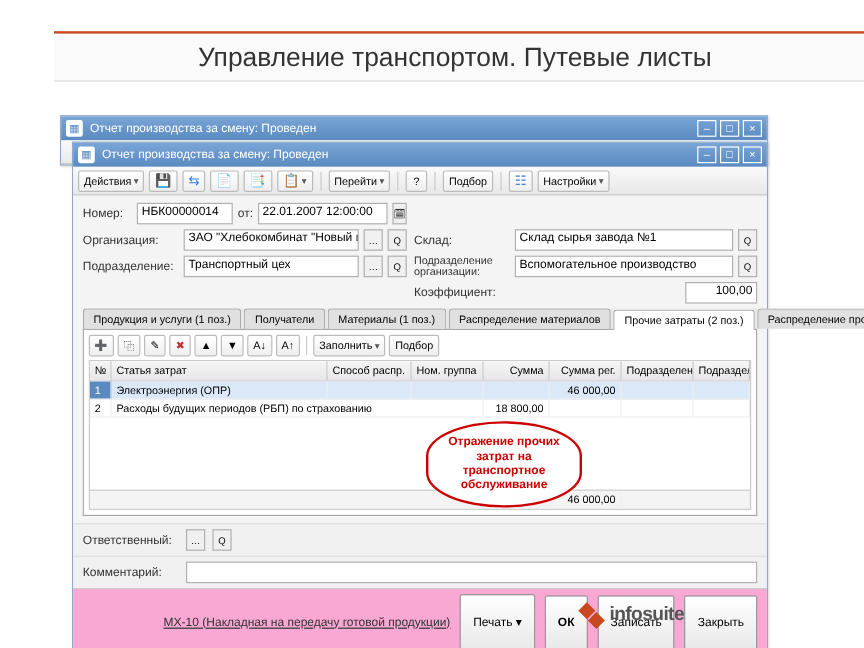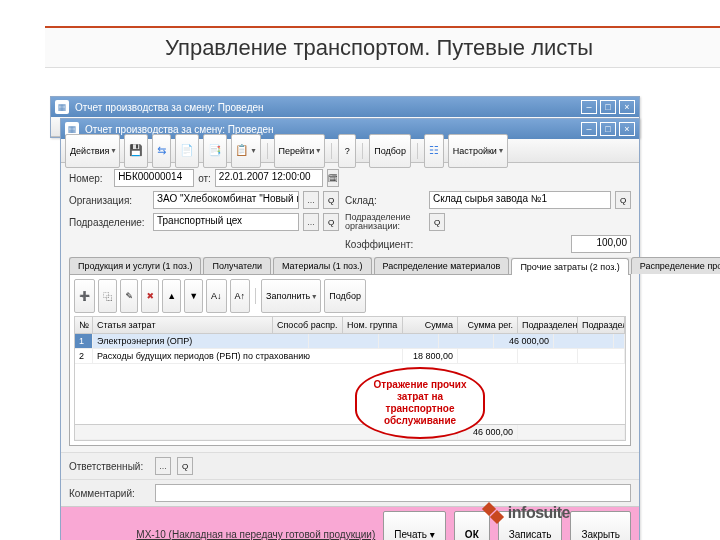--- a/index.html
+++ b/index.html
@@ -13,21 +13,21 @@
   .win { border: 1px solid #8fa8c8; background: #f0f0f0; box-shadow: 1px 1px 2px rgba(0,0,0,0.15); }
   .win1 { position: absolute; top: 0; left: 0; width: 590px; }
   .win2 { position: absolute; top: 22px; left: 10px; width: 580px; }
   
   .titlebar { background: linear-gradient(#7aa5d6, #5a8ac0); color: #fff; height: 20px; display: flex; align-items: center; padding: 0 4px; font-size: 10px; }
   .titlebar .icon { width: 14px; height: 14px; background: #fff; border-radius: 2px; margin-right: 6px; display: flex; align-items: center; justify-content: center; color: #5a8ac0; font-size: 9px; }
   .titlebar .spacer { flex: 1; }
   .titlebar .wbtn { width: 16px; height: 14px; border: 1px solid #fff; margin-left: 3px; display: flex; align-items: center; justify-content: center; font-size: 9px; cursor: pointer; }
   
   .toolbar { background: linear-gradient(#fafafa,#e8e8e8); height: 24px; display: flex; align-items: center; padding: 0 4px; border-bottom: 1px solid #c0c0c0; gap: 4px; }
-  .tbtn { height: 18px; min-width: 18px; border: 1px solid #bbb; border-radius: 2px; background: linear-gradient(#fff,#eee); display: flex; align-items: center; justify-content: center; padding: 16px 4px; font-size: 9px; cursor: pointer; }
+  .tbtn { height: 18px; min-width: 18px; border: 1px solid #bbb; border-radius: 2px; background: linear-gradient(#fff,#eee); display: flex; align-items: center; justify-content: center; padding: 0 4px; font-size: 9px; cursor: pointer; }
   .tbtn.drop::after { content: "▾"; margin-left: 2px; font-size: 8px; color: #555; }
   .tsep { width: 1px; height: 16px; background: #ccc; margin: 0 2px; }
   .ticon { font-size: 11px; }
   
   .form-body { background: #f4f4f4; padding: 6px 8px; }
   .row { display: flex; align-items: center; gap: 6px; margin-bottom: 4px; }
   .lbl { font-size: 10px; color: #333; }
   .col-l { width: 270px; display: flex; align-items: center; gap: 4px; }
   .col-r { flex: 1; display: flex; align-items: center; gap: 4px; }
   .input { background: #fff; border: 1px solid #b0b0b0; height: 18px; padding: 1px 3px; font-size: 10px; flex: 1; overflow: hidden; white-space: nowrap; }
@@ -148,20 +148,21 @@
       </div>
       <div class="row">
         <div class="col-l">
           <span class="lbl" style="width:80px">Подразделение:</span>
           <span class="input">Транспортный цех</span>
           <span class="mini-btn">…</span>
           <span class="mini-btn">Q</span>
         </div>
         <div class="col-r">
           <span class="lbl" style="width:80px;font-size:9px;line-height:1">Подразделение организации:</span>
+          <span class="input">Вспомогательное производство</span>
           <span class="mini-btn">Q</span>
         </div>
       </div>
       <div class="row">
         <div class="col-l"></div>
         <div class="col-r">
           <span class="lbl" style="width:80px">Коэффициент:</span>
           <span style="flex:1"></span>
           <span class="input sm" style="width:60px;text-align:right">100,00</span>
         </div>
@@ -197,21 +198,21 @@
             <div class="cell" style="width:180px">Статья затрат</div>
             <div class="cell" style="width:70px">Способ распр.</div>
             <div class="cell" style="width:60px">Ном. группа</div>
             <div class="cell" style="width:55px;text-align:right">Сумма</div>
             <div class="cell" style="width:60px;text-align:right">Сумма рег.</div>
             <div class="cell" style="width:60px">Подразделение</div>
             <div class="cell" style="flex:1">Подразделен...</div>
           </div>
           <div class="grid-row sel">
             <div class="cell" style="width:18px;background:#5a8ac0;color:#fff">1</div>
-            <div class="cell" style="width:216px">Электроэнергия (ОПР)</div>
+            <div class="cell" style="width:180px">Электроэнергия (ОПР)</div>
             <div class="cell" style="width:70px"></div>
             <div class="cell" style="width:60px"></div>
             <div class="cell" style="width:55px"></div>
             <div class="cell" style="width:60px;text-align:right">46 000,00</div>
             <div class="cell" style="width:60px"></div>
             <div class="cell" style="flex:1"></div>
           </div>
           <div class="grid-row">
             <div class="cell" style="width:18px">2</div>
             <div class="cell" style="width:310px">Расходы будущих периодов (РБП) по страхованию</div>

